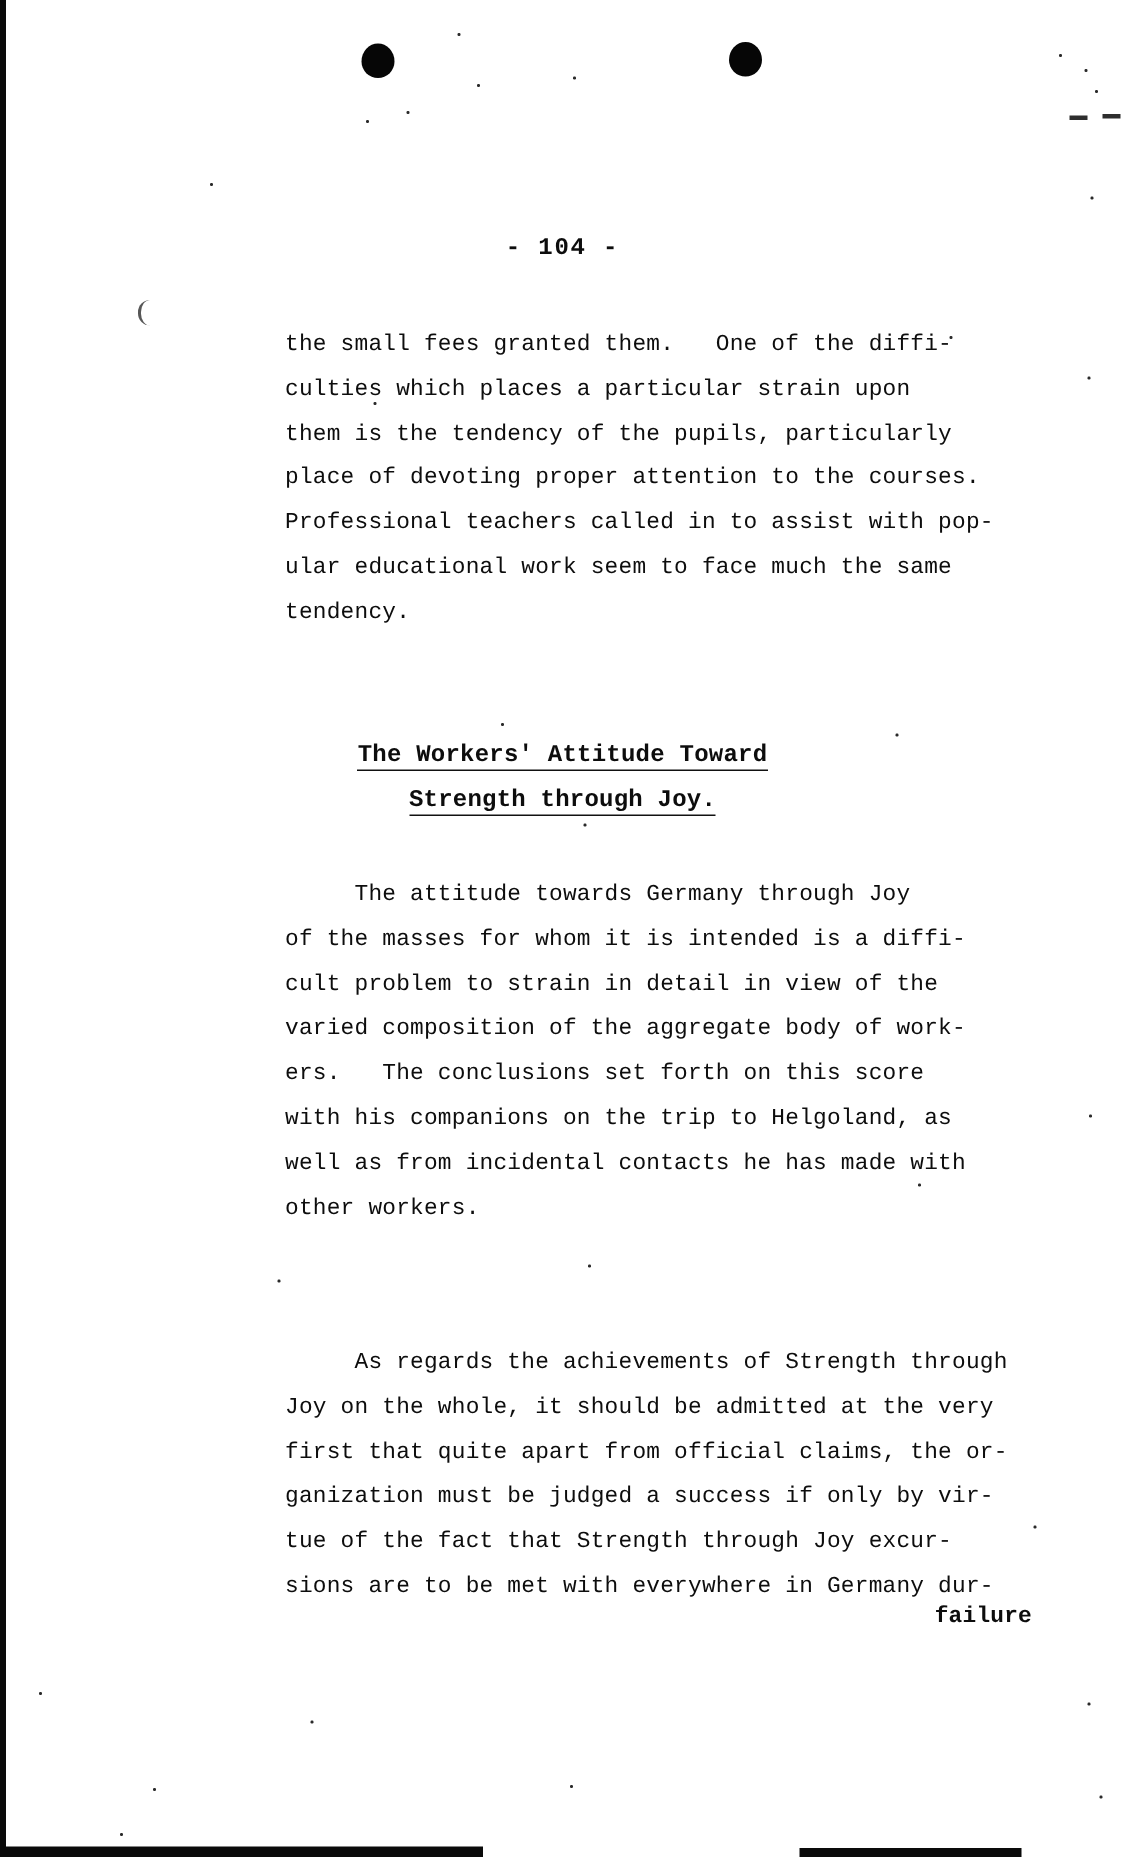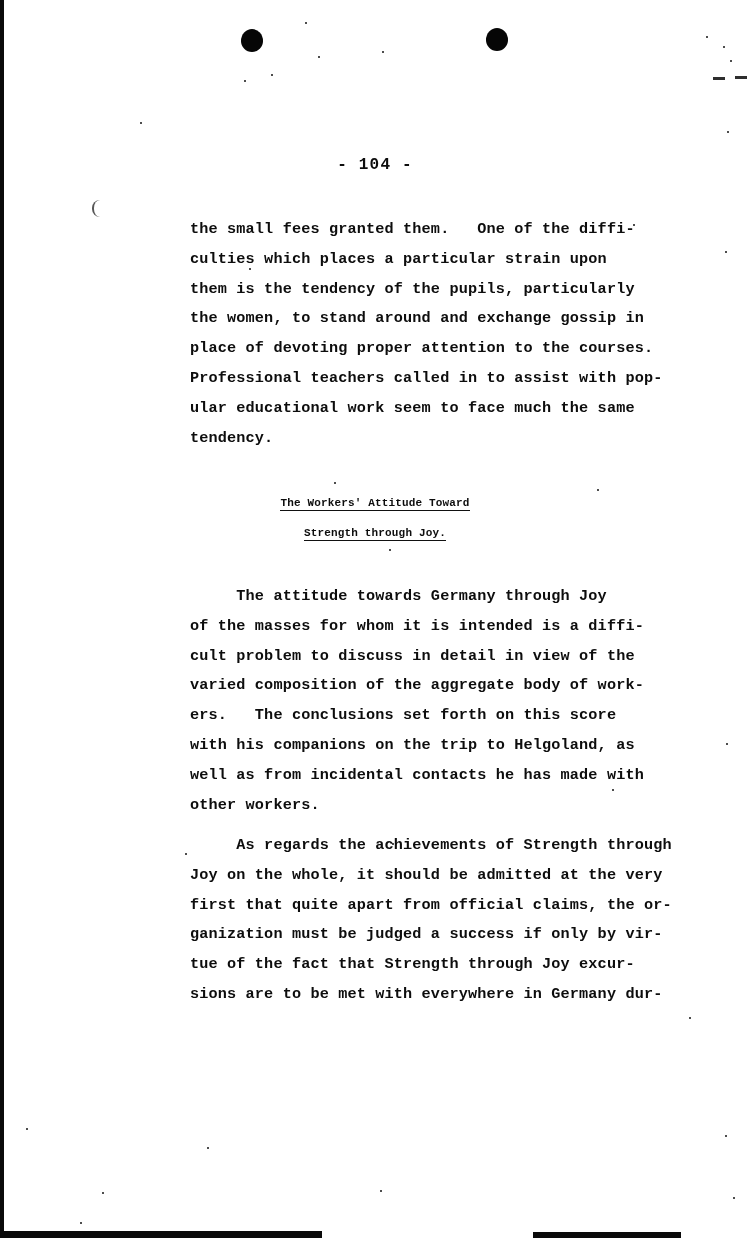--- a/index.html
+++ b/index.html
@@ -90,36 +90,36 @@
     position: absolute;
     left: 190px;
     width: 480px;
   }
 
   .tline {
     font-size: 15.2px;
     line-height: 29.8px;
     letter-spacing: 0.15px;
     white-space: pre;
-    font-weight: 700;
+    font-weight: 400;
   }
 
   #para-one  { top: 215px; }
   #para-two  { top: 582px; }
-  #para-three{ top: 831px; }
+  #para-three{ top: 894px; }
 
   .heading-block {
     position: absolute;
     left: 0;
     top: 489px;
     width: 750px;
     text-align: center;
   }
   .heading-line {
-    font-size: 11px;
+    font-size: 16px;
     line-height: 29.5px;
     letter-spacing: 0.15px;
     font-weight: 700;
     white-space: pre;
   }
   .heading-line span.u {
     border-bottom: 1.6px solid #111;
     padding-bottom: 1px;
   }
 
@@ -180,46 +180,46 @@
   <div class="speck" style="left:102px; top:1192px;width:2px; height:2px;"></div>
   <div class="speck" style="left:380px; top:1190px;width:2px; height:2px;"></div>
   <div class="speck" style="left:733px; top:1197px;width:2px; height:2px;"></div>
 
   <div class="page-number">- 104 -</div>
 
   <div class="body-block" id="para-one">
     <div class="tline">the small fees granted them.   One of the diffi-</div>
     <div class="tline">culties which places a particular strain upon</div>
     <div class="tline">them is the tendency of the pupils, particularly</div>
-    <div class="tline">the women, to stand around and exchange gossip in</div>
     <div class="tline">place of devoting proper attention to the courses.</div>
     <div class="tline">Professional teachers called in to assist with pop-</div>
     <div class="tline">ular educational work seem to face much the same</div>
     <div class="tline">tendency.</div>
   </div>
 
   <div class="heading-block">
     <div class="heading-line"><span class="u">The Workers' Attitude Toward</span></div>
     <div class="heading-line"><span class="u">Strength through Joy.</span></div>
   </div>
 
   <div class="body-block" id="para-two">
     <div class="tline">     The attitude towards Germany through Joy</div>
     <div class="tline">of the masses for whom it is intended is a diffi-</div>
-    <div class="tline">cult problem to discuss in detail in view of the</div>
+    <div class="tline">cult problem to strain in detail in view of the</div>
     <div class="tline">varied composition of the aggregate body of work-</div>
     <div class="tline">ers.   The conclusions set forth on this score</div>
     <div class="tline">with his companions on the trip to Helgoland, as</div>
     <div class="tline">well as from incidental contacts he has made with</div>
     <div class="tline">other workers.</div>
   </div>
 
   <div class="body-block" id="para-three">
     <div class="tline">     As regards the achievements of Strength through</div>
     <div class="tline">Joy on the whole, it should be admitted at the very</div>
     <div class="tline">first that quite apart from official claims, the or-</div>
     <div class="tline">ganization must be judged a success if only by vir-</div>
     <div class="tline">tue of the fact that Strength through Joy excur-</div>
     <div class="tline">sions are to be met with everywhere in Germany dur-</div>
   </div>
 
+  <div class="catchword">failure</div>
 
 </div>
 
 </body></html>

